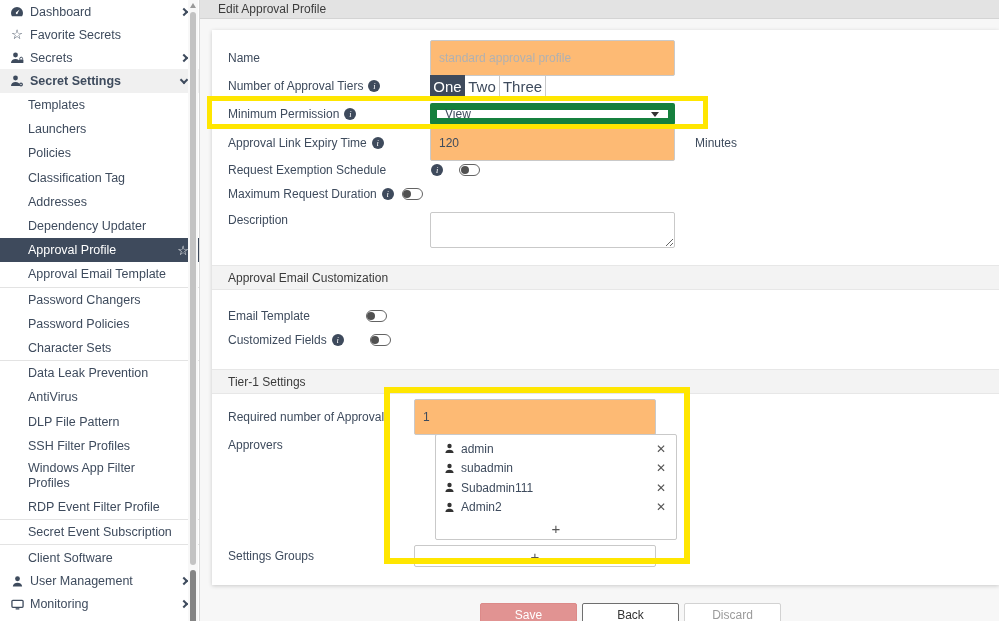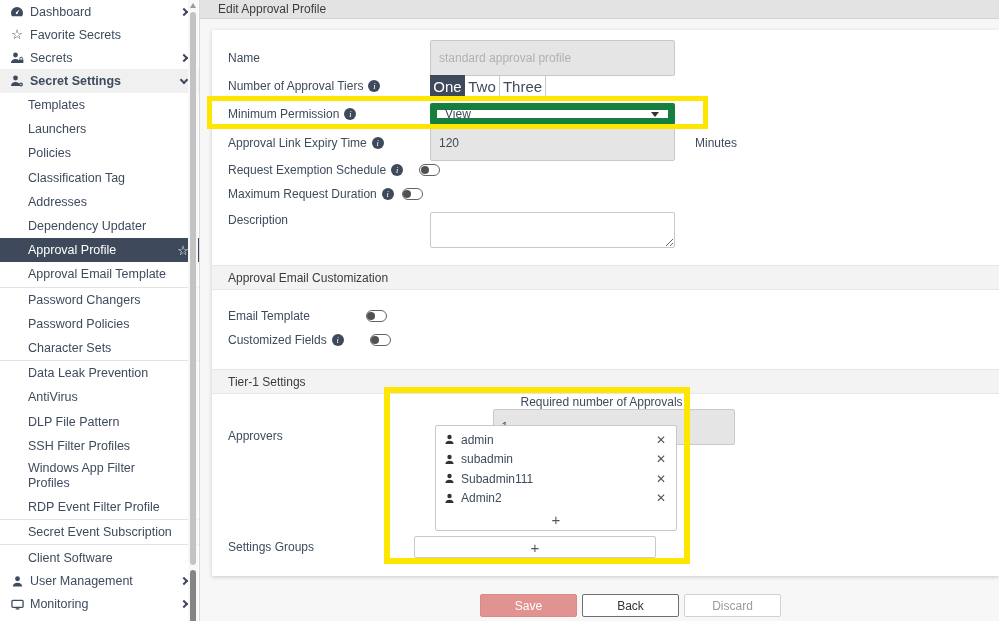--- a/index.html
+++ b/index.html
@@ -39,21 +39,21 @@
   .card { margin:11px 0 0 12px; width:787px; background:#fff; box-shadow:0 1px 4px rgba(0,0,0,0.18); padding-top:14px; }
 
   .form-row { display:flex; align-items:center; height:28px; padding-left:16px; font-size:12px; }
   .form-row.h24 { height:24px; }
   .form-row.h26 { height:26px; }
   .form-row.top-align { align-items:flex-start; height:auto; }
   .flabel { width:202px; display:flex; align-items:center; color:#3e4b5d; }
   .flabel2 { width:186px; display:flex; align-items:center; color:#3e4b5d; }
   .info-badge { display:inline-block; width:12px; height:12px; margin-left:5px; border-radius:50%; background:#3e4a5c; color:#fff; font-size:8.5px; font-style:italic; font-family:"Liberation Serif","DejaVu Serif",serif; text-align:center; line-height:12px; cursor:pointer; }
 
-  .txt-input { width:245px; height:22px; border:1px solid #c9c9c9; border-radius:2px; padding:17px 8px; font-size:12px; color:#3e4b5d; font-family:inherit; background:#e5e5e5; }
+  .txt-input { width:245px; height:22px; border:1px solid #c9c9c9; border-radius:2px; padding:17px 8px; font-size:12px; color:#3e4b5d; font-family:inherit; background:#fdba74; }
   .txt-input::placeholder { color:#b1b1b1; }
   .unit { margin-left:20px; color:#3e4b5d; }
 
   .seg-group { display:inline-flex; }
   .seg { height:22px; border:1px solid #c9c9c9; background:#fff; color:#3e4b5d; font-size:15px; display:flex; align-items:center; justify-content:center; cursor:pointer; }
   .seg.w1 { width:35px; } .seg.w2 { width:35px; border-left:none; } .seg.w3 { width:46px; border-left:none; }
   .seg.on { background:#3e4a5c; border-color:#3e4a5c; color:#fff; }
 
   .select-box { width:245px; height:22px; border:7px solid #15803d; border-radius:2px; padding:0 9px 0 8px; display:flex; align-items:center; justify-content:space-between; background:#fff; cursor:pointer; }
   .caret { width:0; height:0; border-left:4.5px solid transparent; border-right:4.5px solid transparent; border-top:5px solid #333; }
@@ -268,21 +268,21 @@
       <div class="form-row" style="height:30px;">
         <span class="flabel">
           <span>Approval Link Expiry Time</span>
           <span class="info-badge">i</span>
         </span>
         <input class="txt-input" type="text" value="120" style="">
         <span class="unit">Minutes</span>
       </div>
 
       <div class="form-row h24">
-        <span class="flabel" style="width:auto; margin-right:16px;">
+        <span class="flabel" style="width:auto; margin-right:16px;gap:40px;">
           <span>Request Exemption Schedule</span>
           <span class="info-badge">i</span>
         </span>
         <span class="toggle">
             <span class="knob"></span>
           </span>
       </div>
 
       <div class="form-row h24">
         <span class="flabel" style="width:auto; margin-right:8px;">
@@ -317,21 +317,21 @@
         </span>
         <span class="toggle" style="margin-left:18px;">
             <span class="knob"></span>
           </span>
       </div>
 
       <div class="section-bar">
         <span>Tier-1 Settings</span>
       </div>
 
-      <div class="form-row h26" style="margin-top:1px;flex-direction:column;">
+      <div class="form-row h26" style="margin-top:10px;">
         <span class="flabel2">Required number of Approvals</span>
         <input class="txt-input" style="width: 242px;" type="text" value="1">
       </div>
 
       <div class="form-row top-align" style="margin-top:4px;gap:21px;">
         <span class="flabel2" style="margin-top:4px;">Approvers</span>
         <div class="approver-box">
           <div class="approver-row">
             <span class="person-icon">
                 <svg width="11" height="11" viewBox="0 0 12 12">

